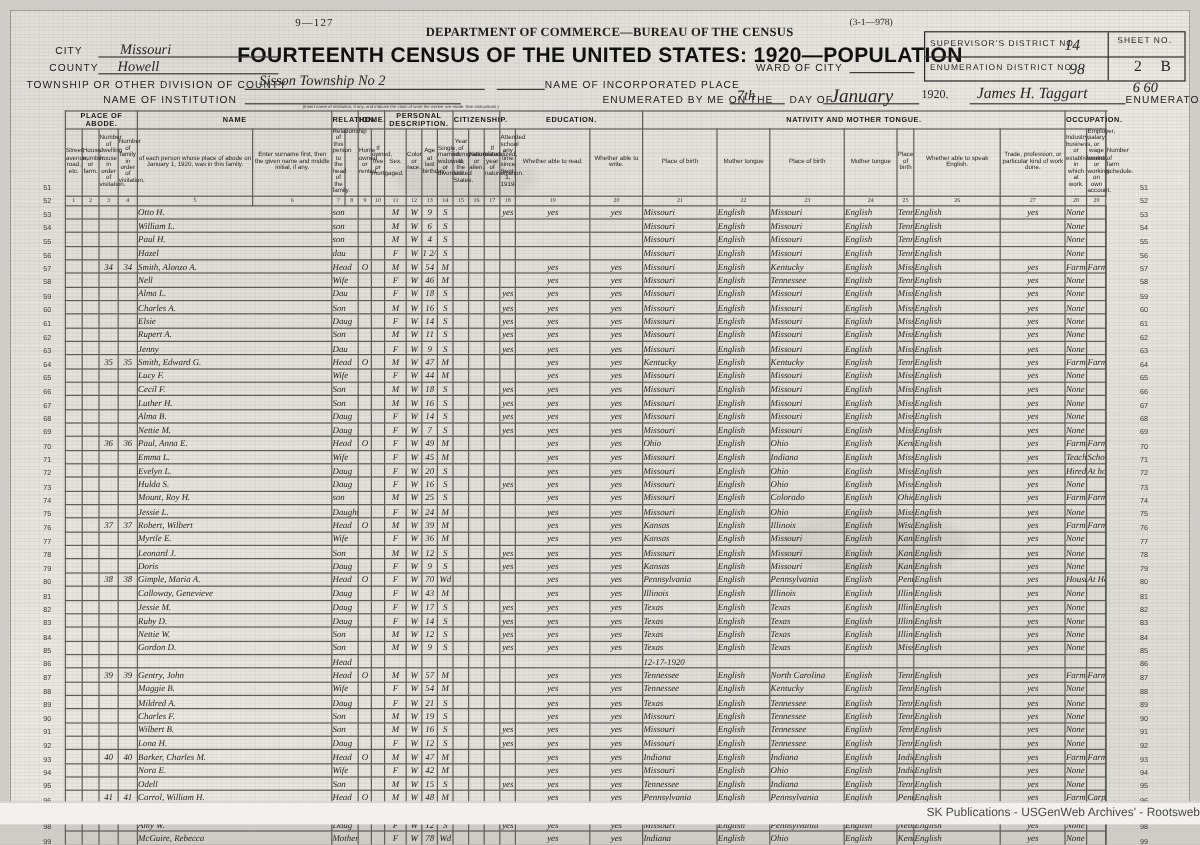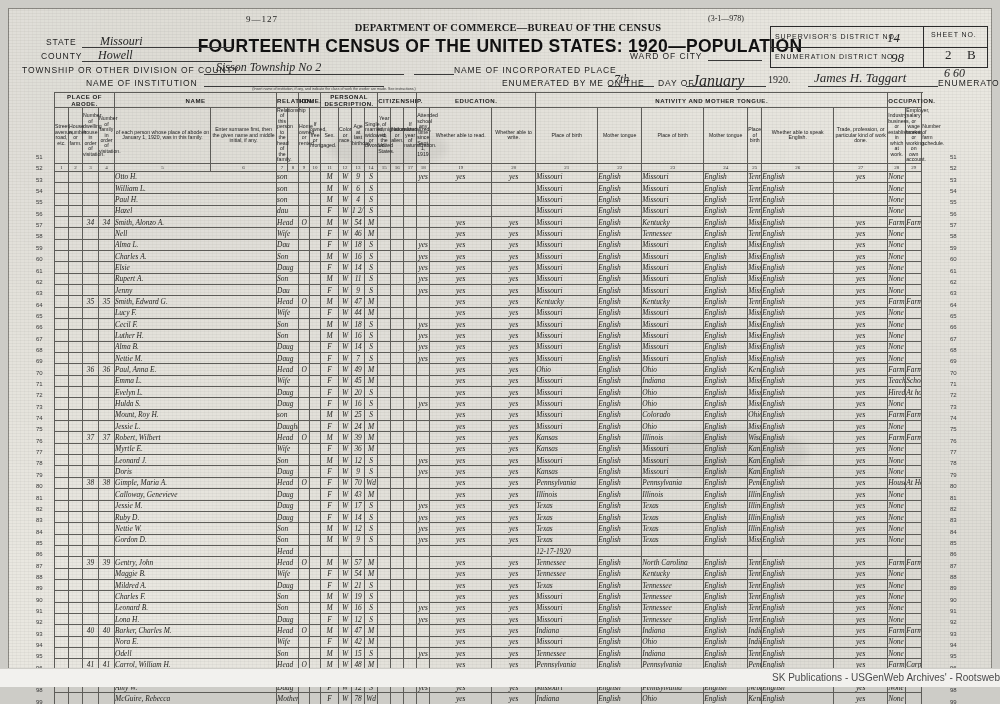--- a/index.html
+++ b/index.html
@@ -69,21 +69,21 @@
 <div id="page">
   <div class="sheet">
     <div class="grain"></div>
 
     <div class="hdr">
       <div class="formno">9—127</div>
       <div class="formno2">(3-1—978)</div>
       <div class="deptline">DEPARTMENT OF COMMERCE—BUREAU OF THE CENSUS</div>
       <div class="bigtitle">FOURTEENTH CENSUS OF THE UNITED STATES: 1920—POPULATION</div>
 
-      <div class="lbl" style="left:38px;top:29px;">STATE</div>
+      <div class="lbl" style="left:38px;top:29px;">CITY</div>
       <div class="rule" style="left:74px;top:39px;width:150px;"></div>
       <div class="hand" style="left:92px;top:26px;font-size:12px;">Missouri</div>
 
       <div class="lbl" style="left:33px;top:43px;">COUNTY</div>
       <div class="rule" style="left:74px;top:53px;width:150px;"></div>
       <div class="hand" style="left:90px;top:40px;font-size:12px;">Howell</div>
 
       <div class="lbl" style="left:14px;top:57px;">TOWNSHIP OR OTHER DIVISION OF COUNTY</div>
       <div class="rule" style="left:196px;top:66px;width:200px;"></div>
       <div class="hand" style="left:208px;top:52px;font-size:12px;">Sisson Township  No 2</div>
@@ -1513,21 +1513,21 @@
               <td class="l">None</td>
               <td class="l"></td>
               <td class="c"></td>
               <td class="c"></td>
             </tr>
             <tr class="datarow">
               <td class="c"></td>
               <td class="c"></td>
               <td class="c"></td>
               <td class="c"></td>
-              <td class="l" colspan="2">Leonard B.</td>
+              <td class="l" colspan="2">Wilbert B.</td>
               <td class="l" colspan="2">Son</td>
               <td class="c"></td>
               <td class="c"></td>
               <td class="c">M</td>
               <td class="c">W</td>
               <td class="c">16</td>
               <td class="c">S</td>
               <td class="c"></td>
               <td class="c"></td>
               <td class="c"></td>

